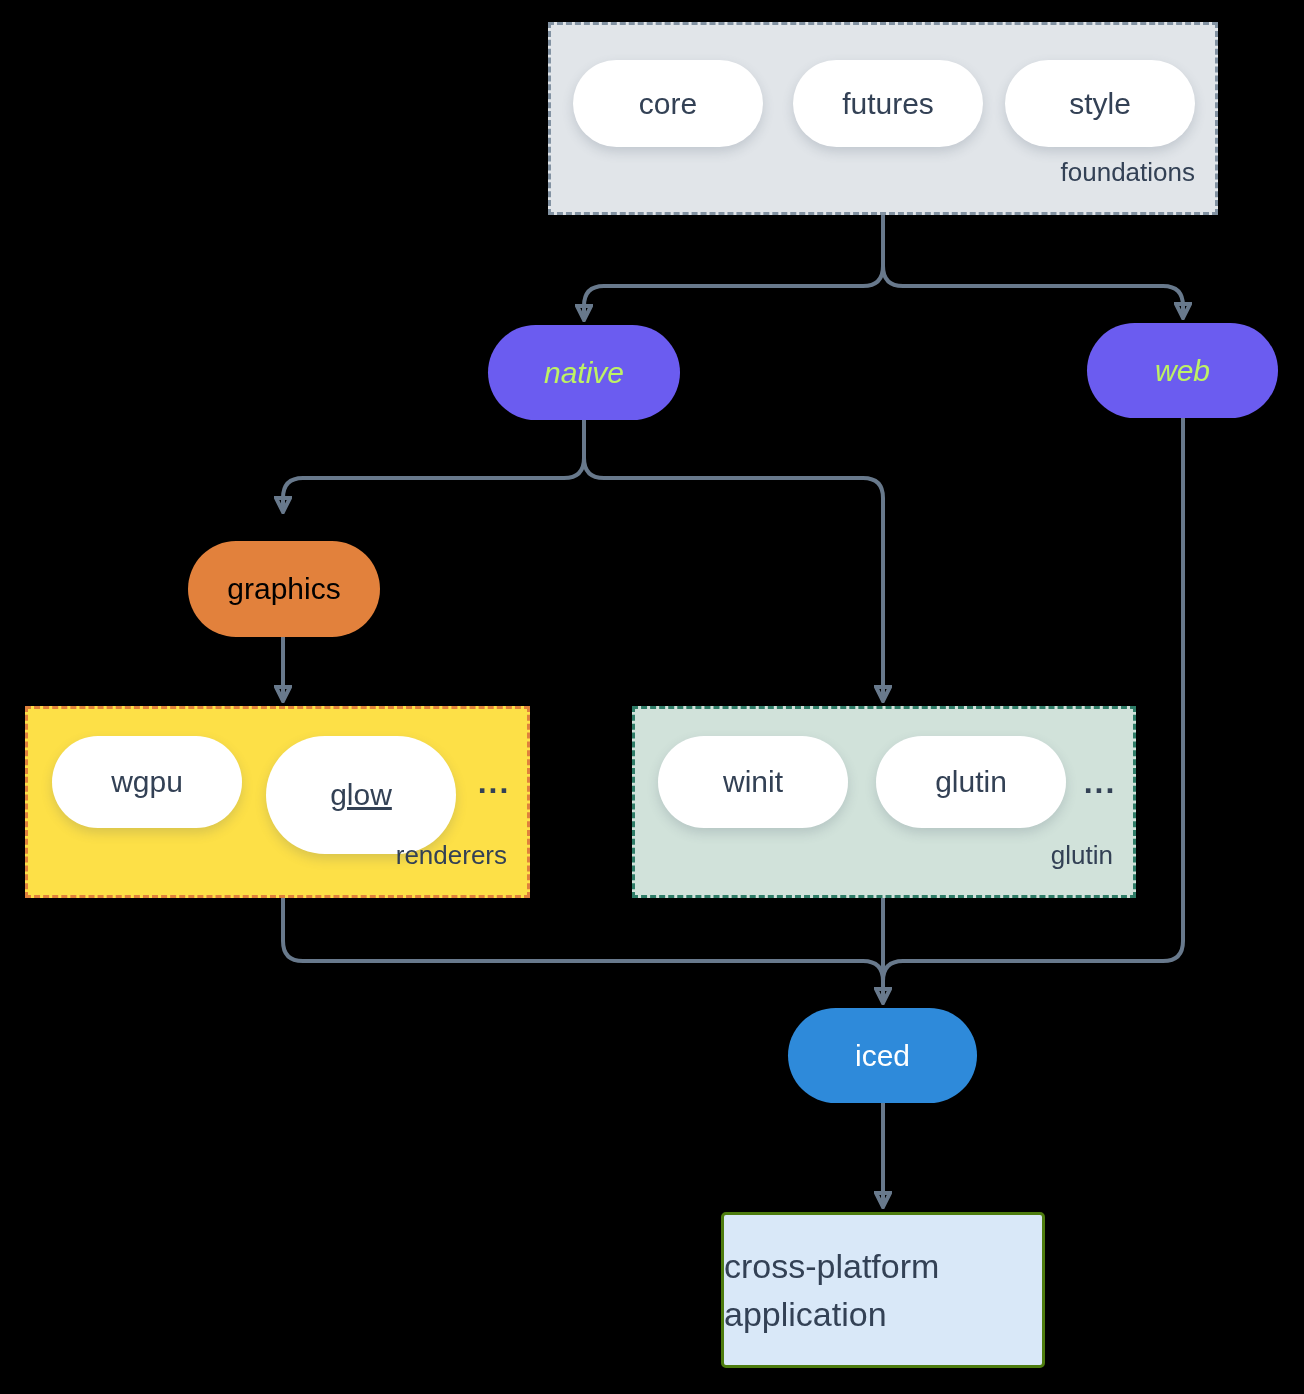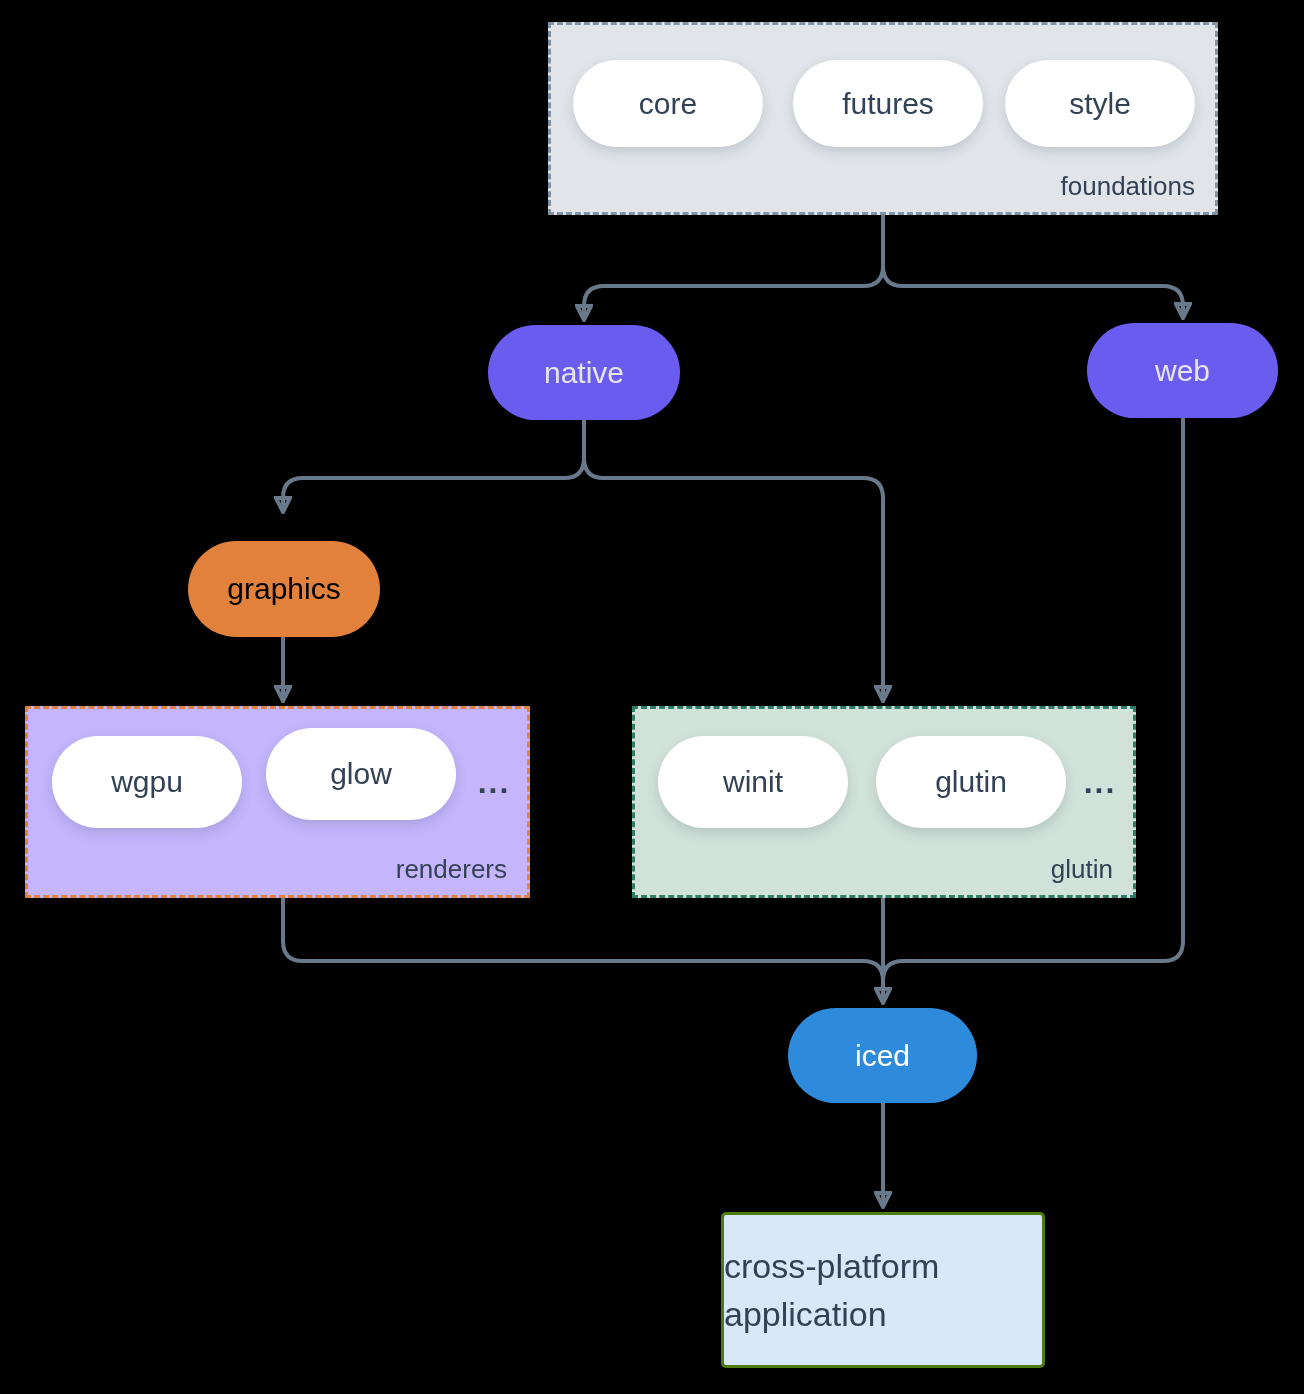--- a/index.html
+++ b/index.html
@@ -4,32 +4,32 @@
 <style>
   html,body{margin:0;padding:0;background:#000;}
   .canvas{
     position:relative;width:1304px;height:1394px;background:#000;
     font-family:"Liberation Sans","DejaVu Sans",sans-serif;overflow:hidden;
   }
   .edges{position:absolute;left:0;top:0;z-index:1;}
   .edges path{stroke:#68798c;stroke-width:4;fill:none;}
   .group{position:absolute;z-index:2;box-sizing:border-box;border:3px dashed;padding-left:31px;}
   .group--foundations{background:#e1e5e9;border-color:#8292a2;}
-  .group--renderers{background:#c4b5fd;border-color:#e0813c;}
+  .group--renderers{background:#fde047;border-color:#e0813c;}
   .group--shells{background:#d1e2da;border-color:#2f7d68;}
   .group-label{
-    position:absolute;right:20px;bottom:10px;
+    position:absolute;right:20px;bottom:24px;
     font-size:26px;color:#334155;z-index:3;
   }
   .pill{
     position:absolute;display:flex;align-items:center;justify-content:center;
     border-radius:999px;font-size:30px;z-index:3;white-space:nowrap;
   }
   .pill--white{background:#ffffff;color:#334155;box-shadow:0 5px 12px rgba(71,85,105,.20);}
-  .pill--purple{background:#6b5cf0;color:#e5e5e5;}
+  .pill--purple{background:#6b5cf0;color:#bef264;font-style:italic;}
   .pill--orange{background:#e2813c;color:#000000;margin-top:24px;}
   .pill--blue{background:#2e8ada;color:#fff;}
   .ellipsis{
     position:absolute;display:flex;align-items:center;justify-content:center;
     font-size:32px;font-weight:700;letter-spacing:2px;color:#334155;z-index:3;
   }
   .appbox{
     position:absolute;box-sizing:border-box;z-index:3;
     background:#d9e8f8;border:3px solid #4d7c0f;border-radius:5px;
     display:flex;flex-direction:column;align-items:flex-start;justify-content:center;
@@ -65,21 +65,21 @@
     <div class="group-label">foundations</div>
   </section>
 
   <div class="pill pill--purple" style="left:488px;top:325px;width:192px;height:95px;">native</div>
   <div class="pill pill--purple" style="left:1087px;top:323px;width:191px;height:95px;">web</div>
 
   <div class="pill pill--orange" style="left:188px;top:517px;width:192px;height:96px;">graphics</div>
 
   <section class="group group--renderers" style="left:25px;top:706px;width:505px;height:192px;">
     <div class="pill pill--white" style="left:24px;top:27px;width:190px;height:92px;">wgpu</div>
-    <div class="pill pill--white" style="left:238px;top:19px;width:190px;height:92px;">glow</div>
+    <div class="pill pill--white" style="left:238px;top:27px;width:190px;height:118px;text-decoration:underline;">glow</div>
     <div class="ellipsis" style="left:442px;top:27px;width:48px;height:92px;">...</div>
     <div class="group-label">renderers</div>
   </section>
 
   <section class="group group--shells" style="left:632px;top:706px;width:504px;height:192px;">
     <div class="pill pill--white" style="left:23px;top:27px;width:190px;height:92px;">winit</div>
     <div class="pill pill--white" style="left:241px;top:27px;width:190px;height:92px;">glutin</div>
     <div class="ellipsis" style="left:441px;top:27px;width:48px;height:92px;">...</div>
     <div class="group-label">glutin</div>
   </section>

